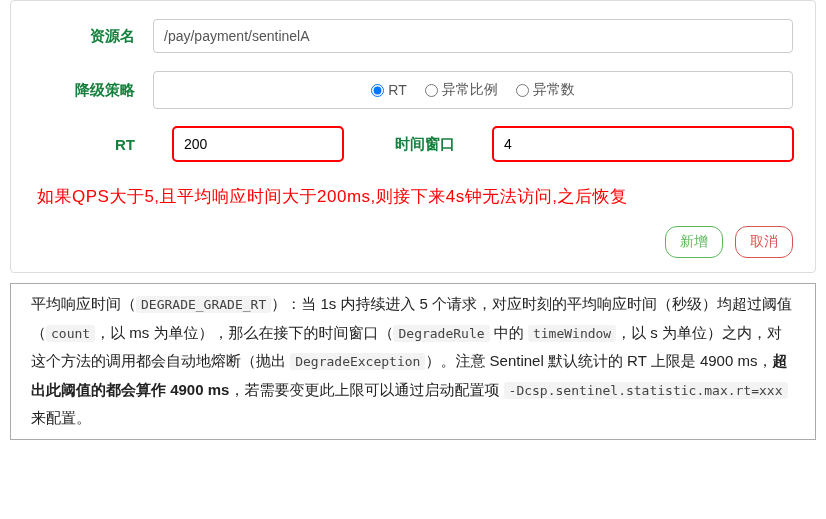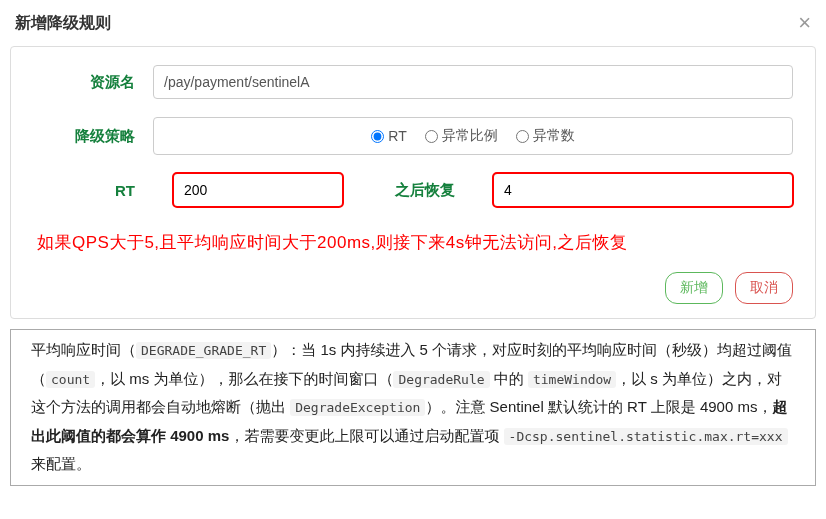--- a/index.html
+++ b/index.html
@@ -25,24 +25,20 @@
     .btn-danger { border: 1px solid #d9534f; color: #d9534f; }
     .desc { border: 1px solid #aaa; margin: 6px 10px 0 10px; padding: 6px 20px; font-size: 15px; line-height: 1.9; color: #222; }
     .desc b { font-weight: bold; }
     code, .code { background: #f3f3f3; padding: 1px 5px; border-radius: 3px; font-family: Consolas, monospace; font-size: 13px; color: #444; }
     .watermark { position: absolute; right: 14px; bottom: 8px; font-size: 11px; color: #bbb; }
   </style>
 </head>
 <body>
 
 <div class="modal">
-  <div class="modal-header">
-    <h4>新增降级规则</h4>
-    <span class="close-x">×</span>
-  </div>
 
   <div class="panel">
     <div class="form-row">
       <div class="label">资源名</div>
       <input class="input" type="text" value="/pay/payment/sentinelA" style="">
     </div>
 
     <div class="form-row">
       <div class="label">降级策略</div>
       <div class="radio-box">
@@ -57,21 +53,21 @@
         <label class="radio-item">
           <input type="radio" name="s" style="">
           <span>异常数</span>
         </label>
       </div>
     </div>
 
     <div class="form-row two-col">
       <div class="label">RT</div>
       <input class="small-input red-outline" type="text" value="200" style="">
-      <div class="label" style="width:110px;">之后恢复</div>
+      <div class="label" style="width:110px;">时间窗口</div>
       <input class="small-input red-outline" style="flex: 1 1 0%;" type="text" value="4">
     </div>
 
     <div class="red-note">如果QPS大于5,且平均响应时间大于200ms,则接下来4s钟无法访问,之后恢复</div>
 
     <div class="btn-row">
       <button class="btn btn-primary">新增</button>
       <button class="btn btn-danger">取消</button>
     </div>
   </div>

